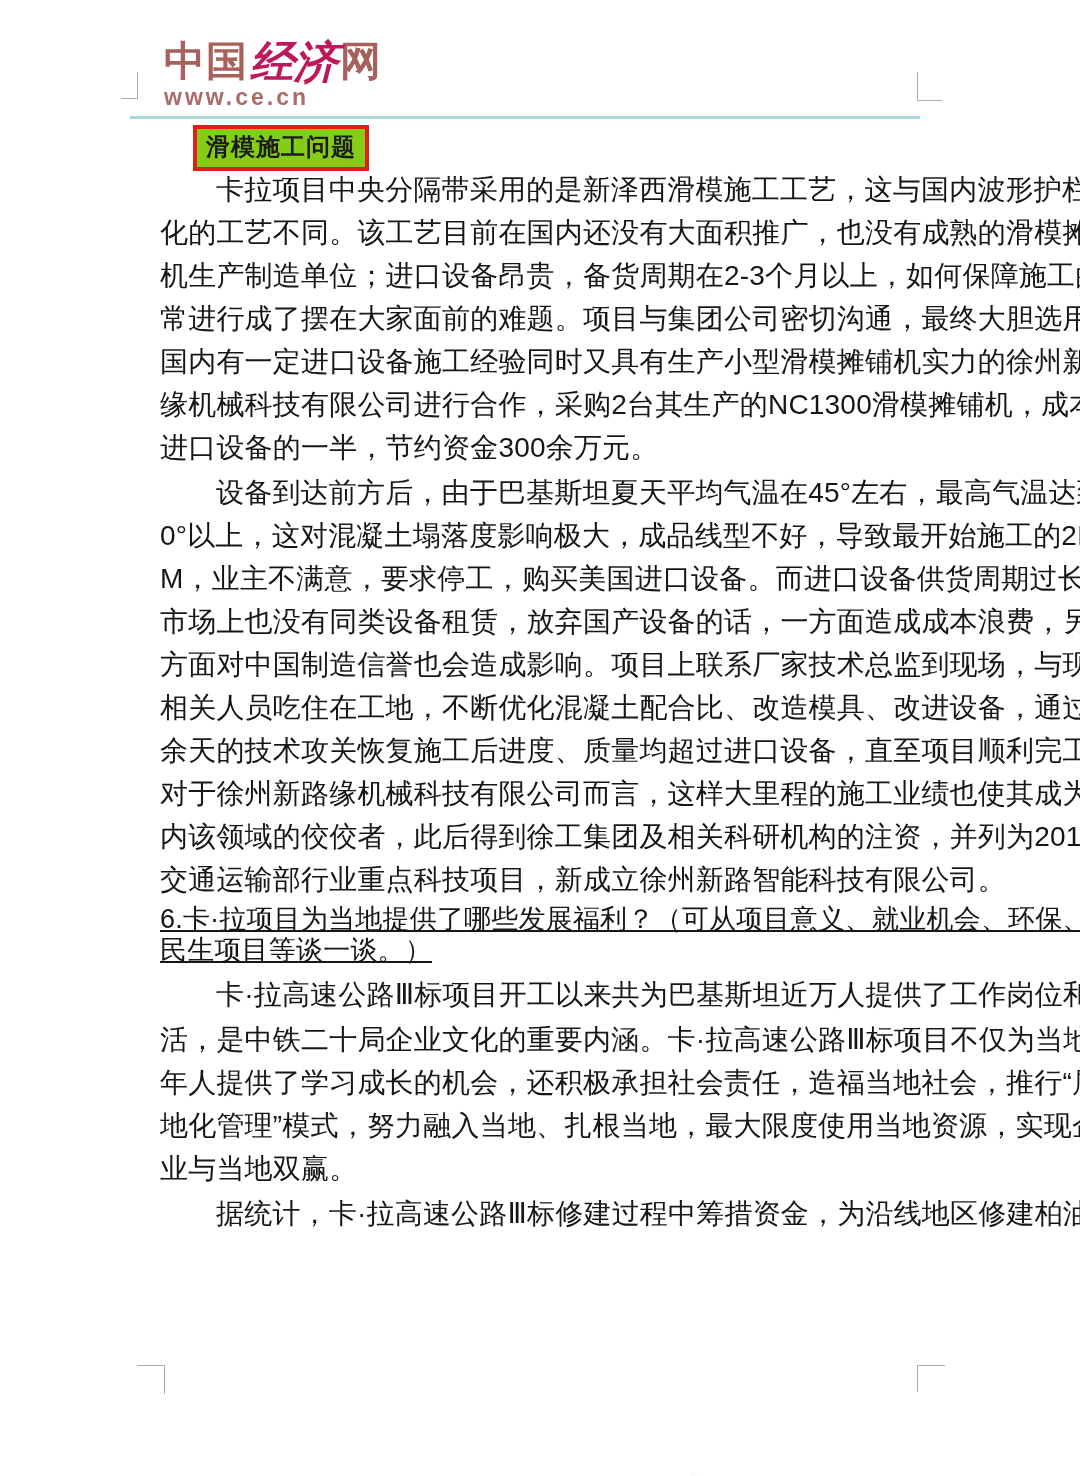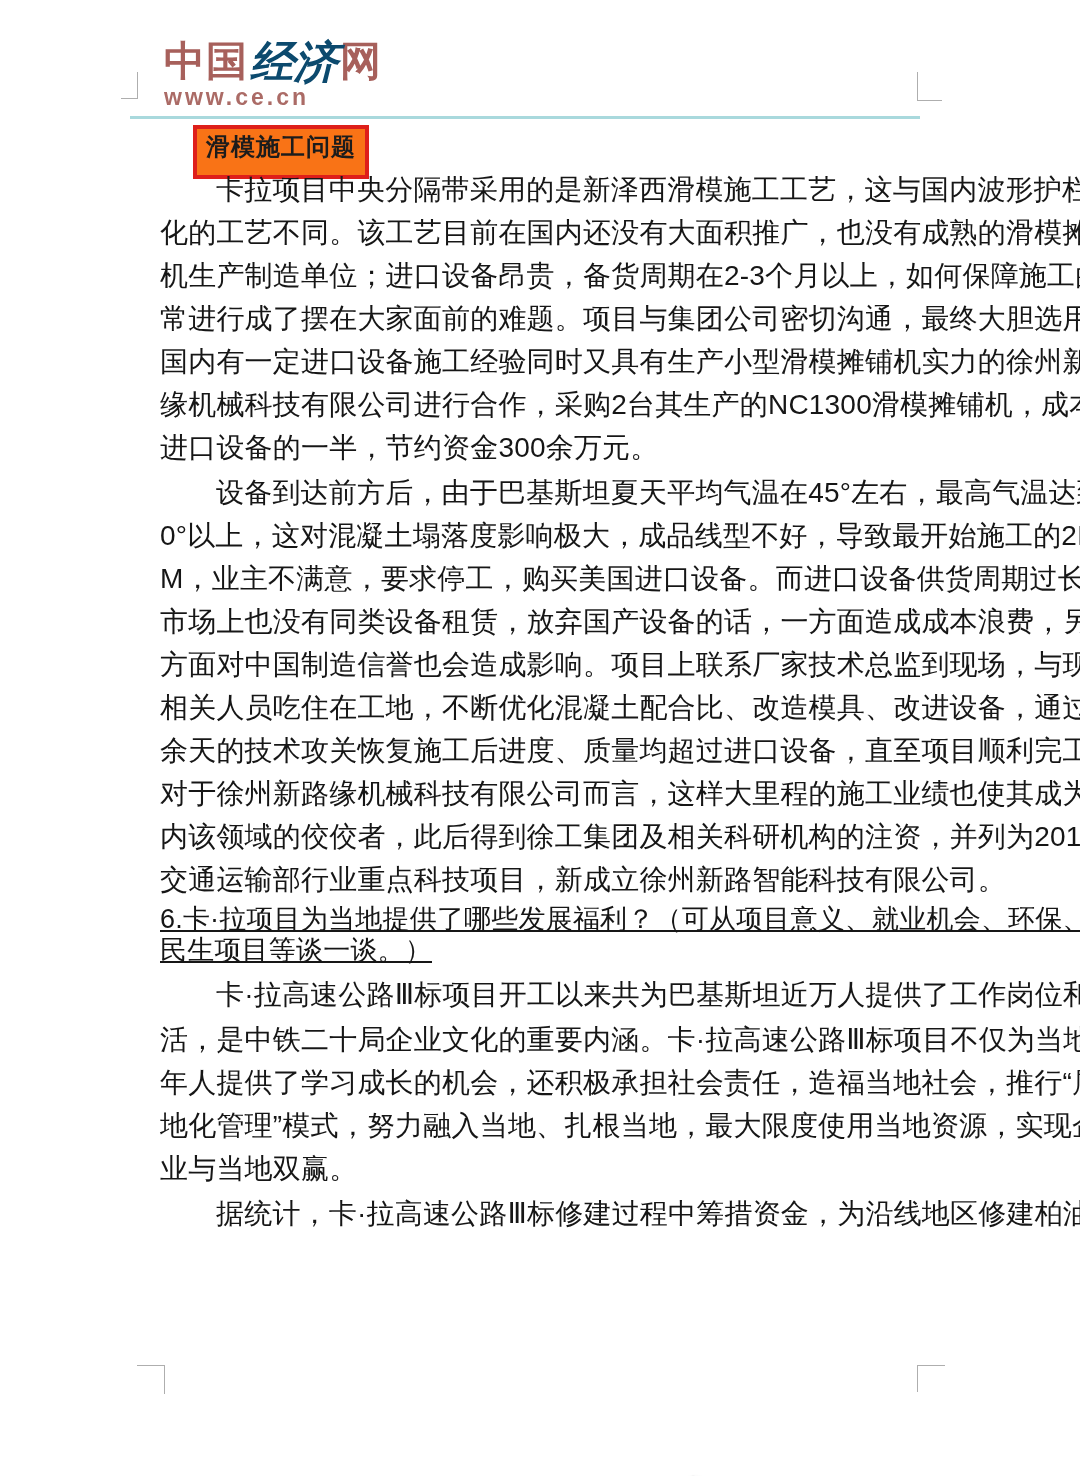--- a/index.html
+++ b/index.html
@@ -15,34 +15,34 @@
   
   .logo{position:absolute;left:164px;top:38px;line-height:1;}
   .logo-row{display:flex;align-items:flex-end;color:#a7605b;}
   .logo-block{
     font-size:41px;font-weight:700;letter-spacing:1px;
     font-family:"Liberation Sans","DejaVu Sans",sans-serif;
   }
   .logo-script{
     font-size:44px;font-weight:700;font-style:italic;
     font-family:"DejaVu Serif","Liberation Serif",serif;
-    color:#0c4a6e;margin:0 2px;position:relative;top:2px;
+    color:#be185d;margin:0 2px;position:relative;top:2px;
   }
   .logo-url{
     margin-top:4px;font-size:23px;font-weight:700;
     color:#ab6b66;letter-spacing:3px;
   }
   .divider{
     position:absolute;left:130px;top:116px;width:790px;height:3px;
     background:#a9d9dd;
   }
   .section-box{
     position:absolute;left:193px;top:125px;
-    border:4px solid #de1f1a;background:#f97316;
-    padding:2px 9px 12px 9px;
+    border:4px solid #de1f1a;background:#84cc16;
+    padding:2px 9px 4px 9px;
   }
   .section-box span{
     font-size:24px;font-weight:700;color:#1c1c1c;letter-spacing:1px;
   }
 
   
   .doc-body{position:absolute;left:160px;top:168px;width:766px;}
   .block{margin:0 0 2px 0;}
   .block .line{
     white-space:nowrap;

